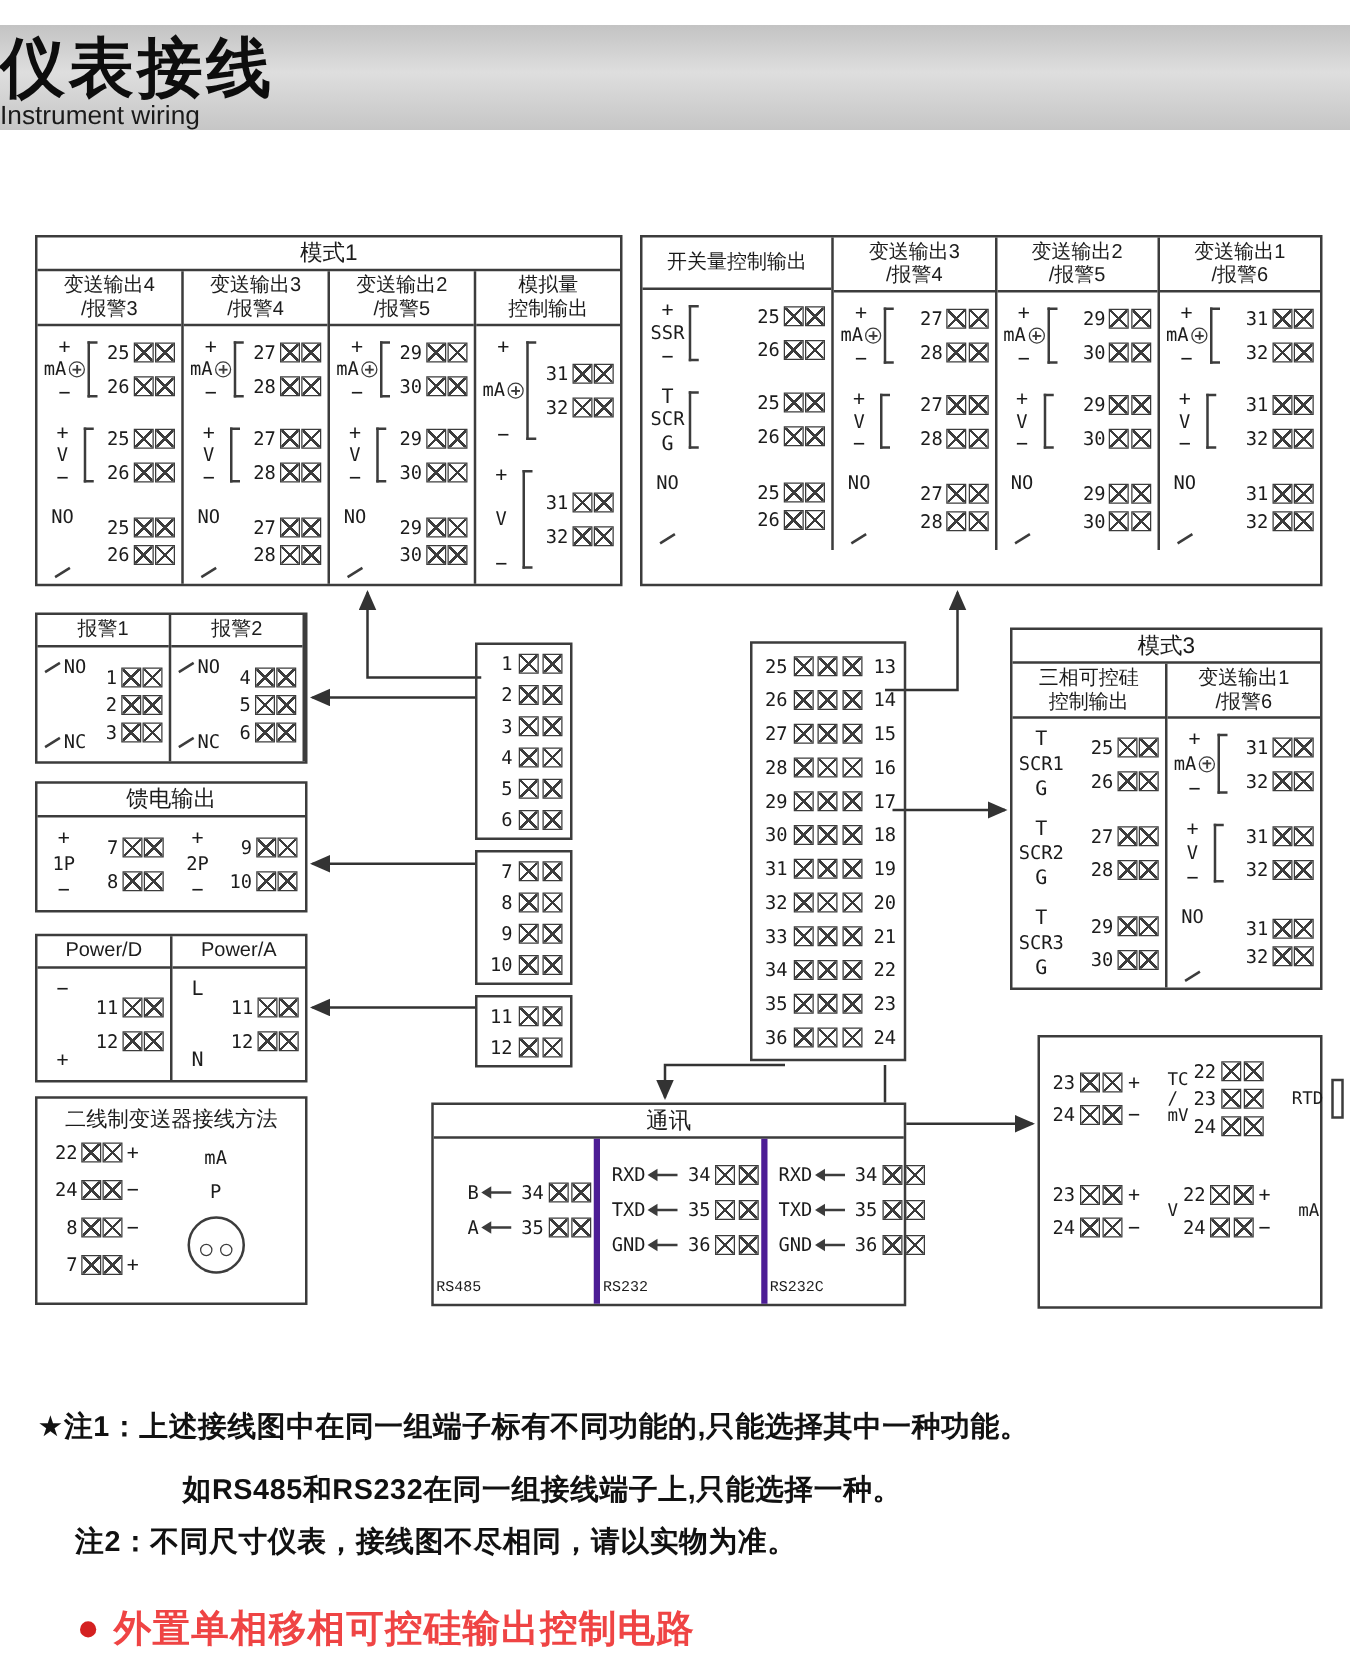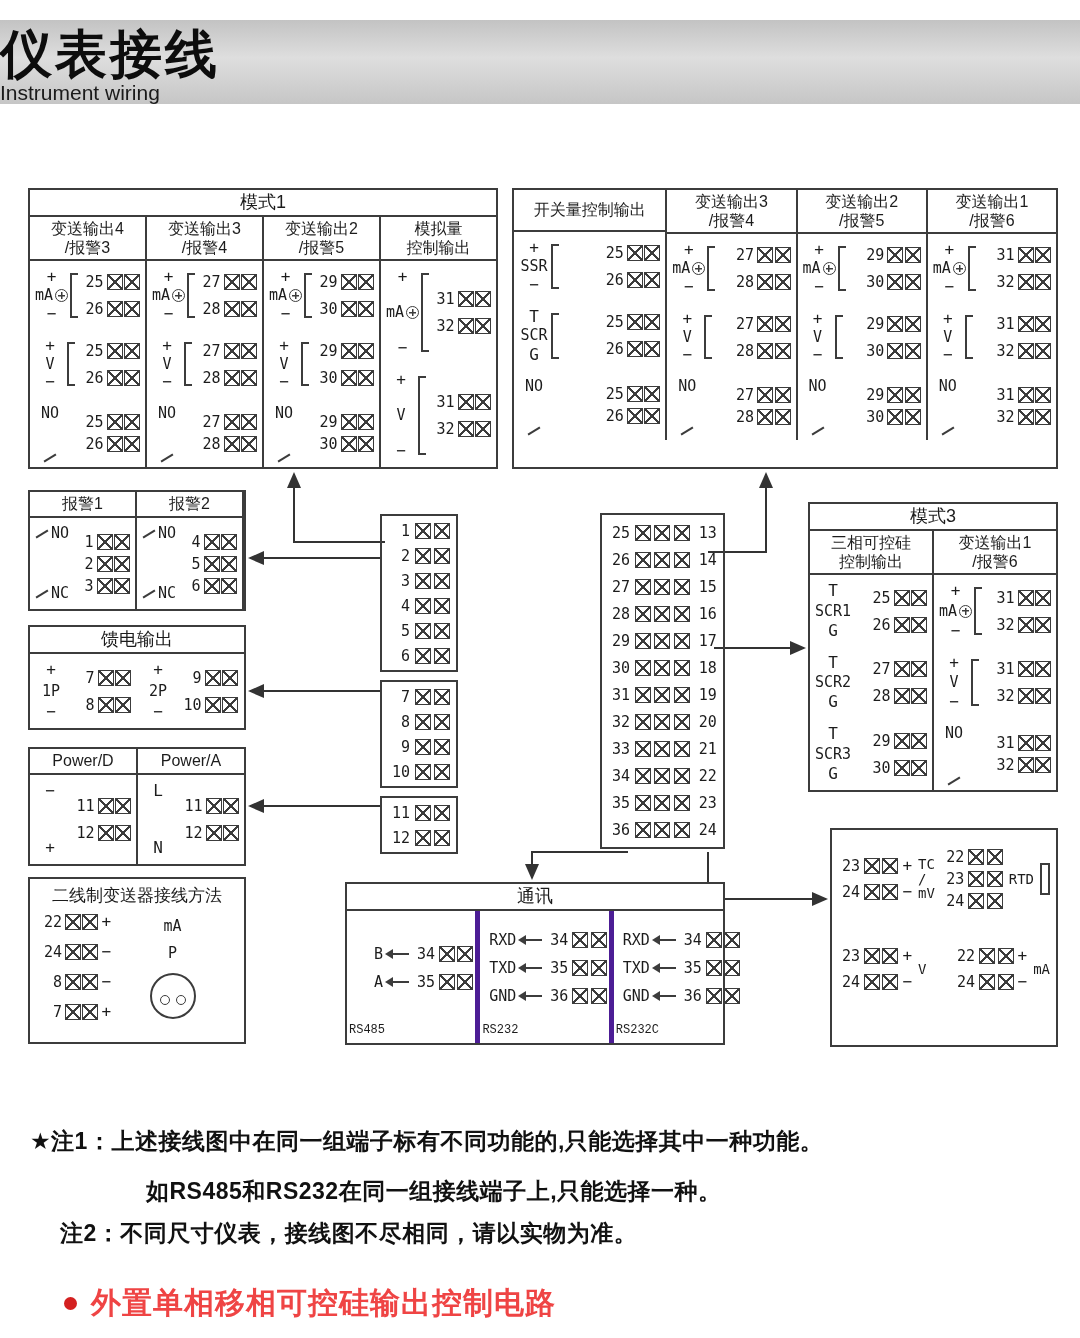--- a/index.html
+++ b/index.html
@@ -56,21 +56,21 @@
 .csig{font-size:15px;font-family:"DejaVu Sans Mono",monospace;min-width:34px;text-align:right}
 .clabel{text-align:left;font-size:12px;font-family:Liberation Mono, monospace;padding:2px 0 4px}
 .arrL{position:relative;width:22px;height:2px;background:#3c3c3c;flex:none}
 .arrL::before{content:"";position:absolute;left:-2px;top:-4px;border-top:5px solid transparent;border-bottom:5px solid transparent;border-right:8px solid #3c3c3c}
 .scrs{flex:1;display:flex;flex-direction:column}
 .scrgrp{flex:1;display:flex;align-items:center;padding:0 5px}
 .mbody{display:flex;flex-direction:column;height:calc(100% - 27px);padding:8px 6px;gap:8px}
 .mhalf{flex:1;display:flex;justify-content:space-between;align-items:center}
 .mgrp{display:flex;align-items:center;gap:4px}
 .mrows{display:flex;flex-direction:column;gap:8px}
-.mlabel{font-size:14px;font-family:"DejaVu Sans Mono",monospace;white-space:pre-line;line-height:1.05;margin-left:2px}
+.mlabel{font-size:14px;font-family:"DejaVu Sans Mono",monospace;white-space:pre-line;line-height:1.05;margin-left:18px}
 .res{display:inline-block;width:10px;height:32px;border:2px solid #3c3c3c;flex:none;margin-left:2px}
 .note{position:absolute;font-size:23px;font-weight:600;color:#111;letter-spacing:0.5px;white-space:nowrap}
 .bulletline{position:absolute;left:64px;top:1283px;display:flex;align-items:center;gap:14px}
 .dot{width:13px;height:13px;border-radius:50%;background:#d42020;flex:none}
 .bulletline span{font-size:30px;font-weight:700;color:#ef4444;letter-spacing:1px}
 </style>
 </head>
 <body>
 
 <header class="banner">

